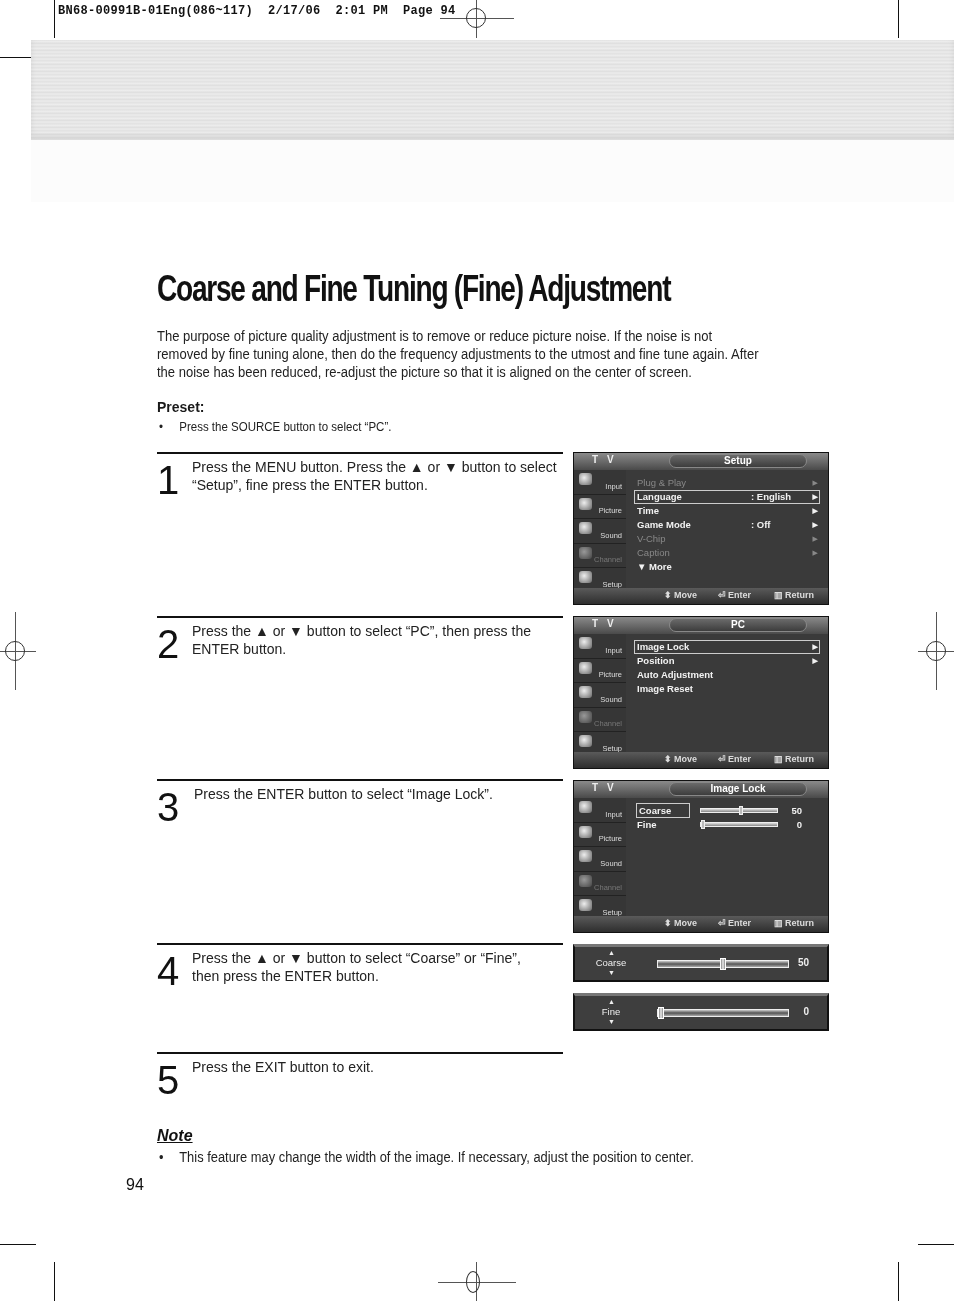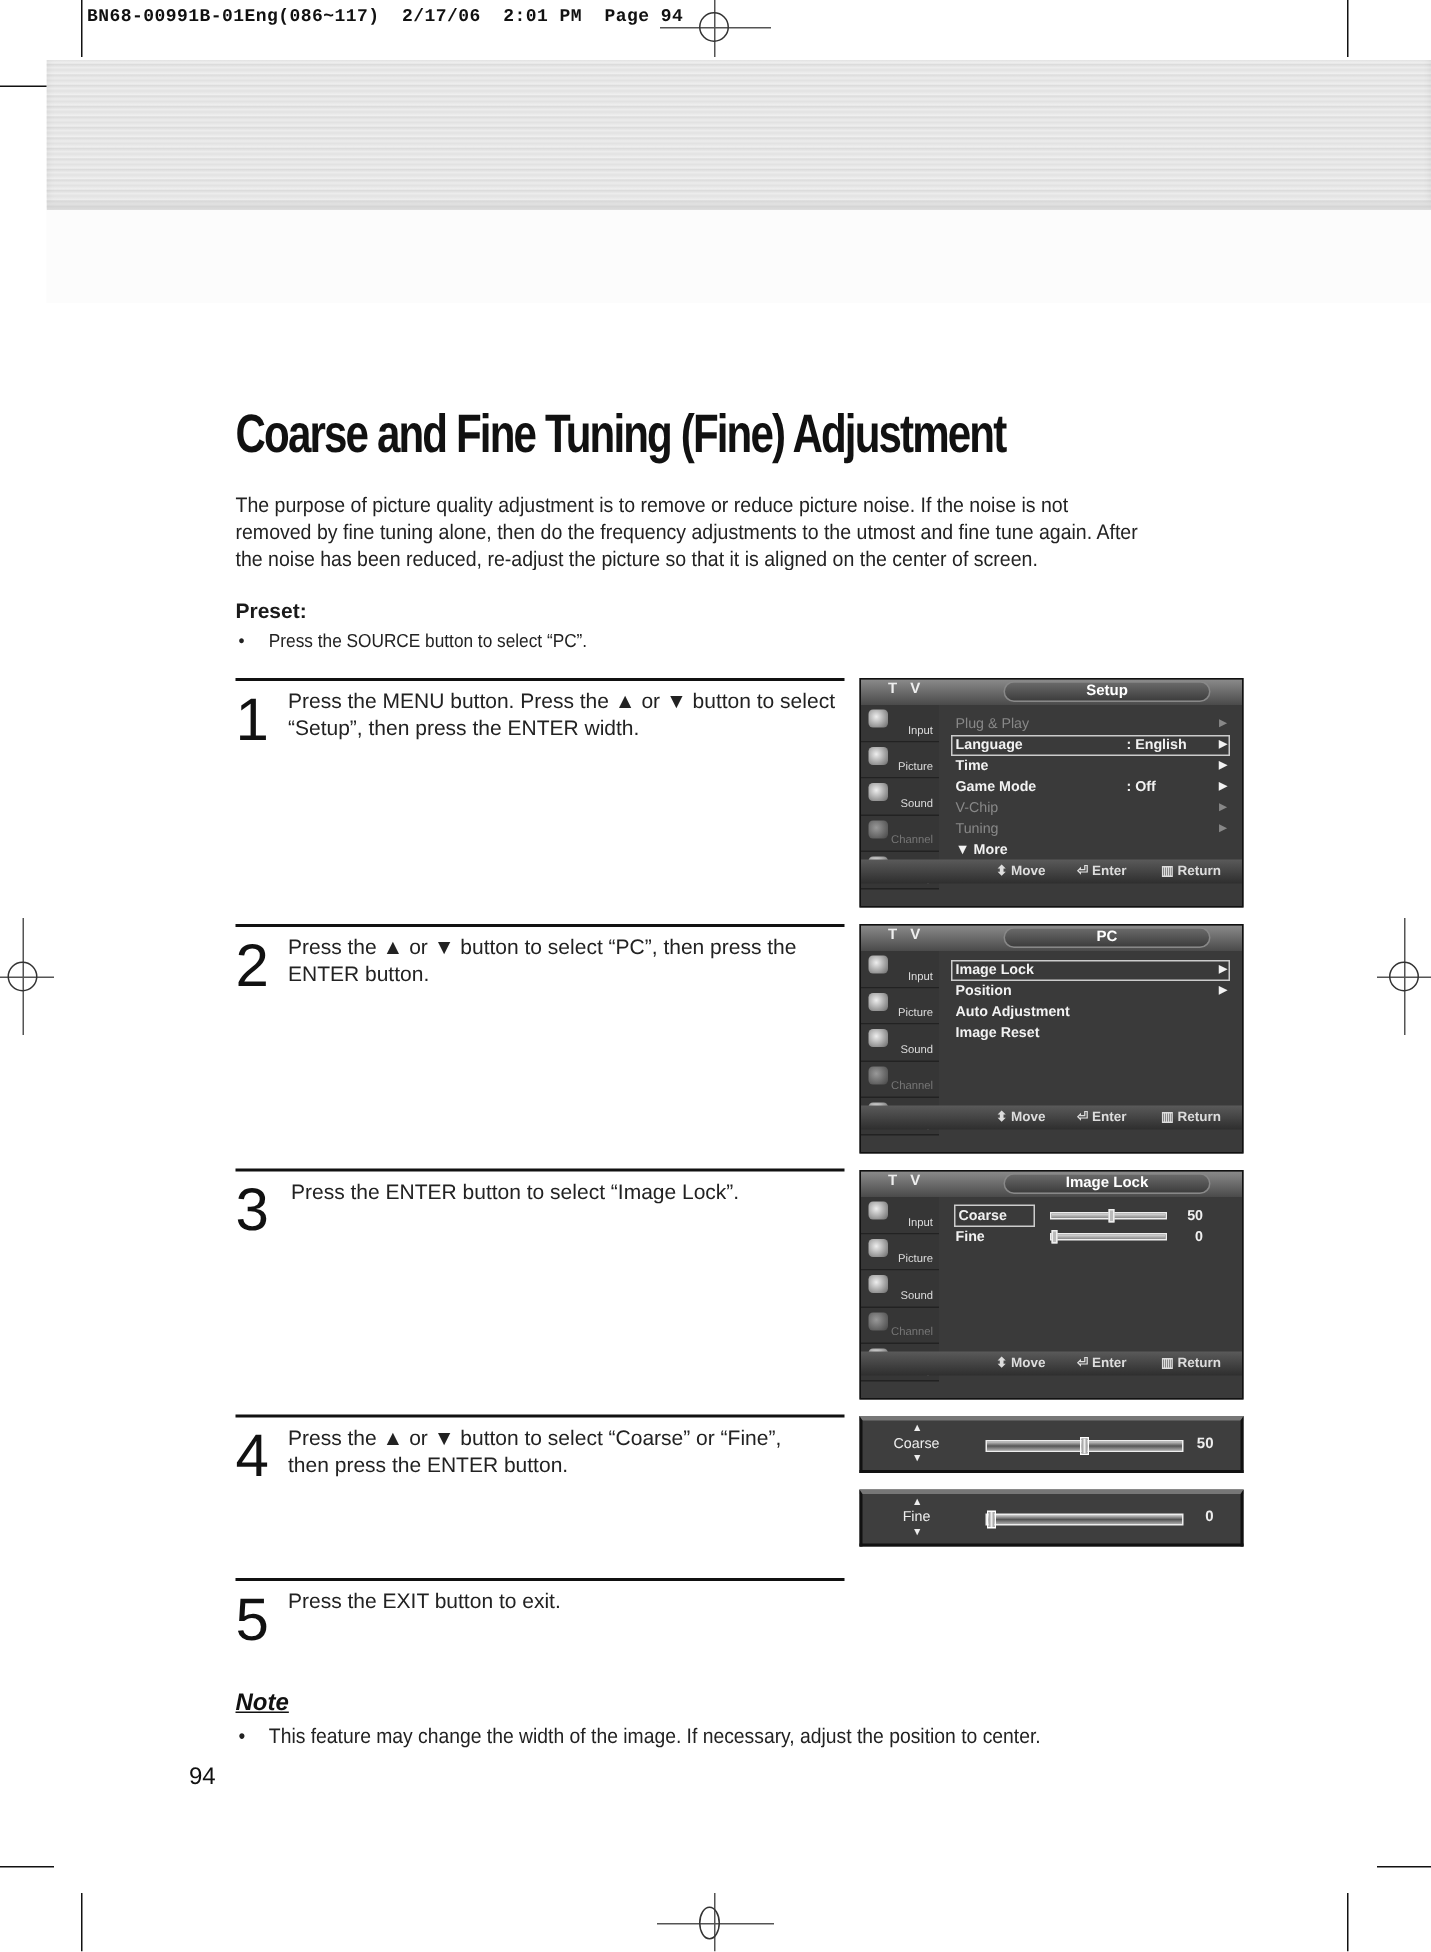--- a/index.html
+++ b/index.html
@@ -43,21 +43,21 @@
   .osd-main { position: absolute; left: 60px; top: 23px; width: 186px; }
   .osd-row { position: relative; height: 14px; font-size: 9.5px; font-weight: bold; color: #f2f2f2; padding-left: 3px; line-height: 13px; }
   .osd-row.dim { color: #888; font-weight: normal; }
   .osd-row.sel { outline: 1px solid #ccc; outline-offset: -1px; }
   .osd-row .val { position: absolute; left: 117px; }
   .osd-row .arr { position: absolute; right: 2px; font-size: 7px; }
   .osd-row .slider { position: absolute; left: 66px; top: 4px; width: 78px; height: 5px; background: linear-gradient(#ddd, #888); border: 1px solid #eee; }
   .osd-row .knob { position: absolute; top: -3px; width: 4px; height: 9px; background: #bbb; border: 1px solid #eee; }
   .osd-row .num { position: absolute; right: 18px; }
   .osd-row.lbl-box .lbl-text { display: inline-block; width: 52px; outline: 1px solid #ccc; padding-left: 2px; }
-  .osd-bottom { position: absolute; left: 0; bottom: 15px; width: 100%; height: 16px; background: linear-gradient(#5a5a5a, #2e2e2e); }
+  .osd-bottom { position: absolute; left: 0; bottom: 0; width: 100%; height: 16px; background: linear-gradient(#5a5a5a, #2e2e2e); }
   .osd-bottom .seg { position: absolute; top: 2px; font-size: 9px; font-weight: bold; color: #ddd; }
 
   .mini { position: absolute; left: 573px; width: 256px; height: 38px; background: #3e3e3e; border: 2px solid #111; border-top: 3px solid #777; }
   .mini .lbl { position: absolute; left: 16px; top: 10px; width: 40px; text-align: center; font-size: 9.5px; color: #eee; }
   .mini .up { position: absolute; left: 33px; top: 2px; font-size: 7px; color: #eee; }
   .mini .dn { position: absolute; left: 33px; top: 22px; font-size: 7px; color: #eee; }
   .mini .bar { position: absolute; left: 82px; top: 13px; width: 132px; height: 8px; background: linear-gradient(#ccc, #555, #aaa); border: 1px solid #eee; }
   .mini .knob { position: absolute; top: -3px; width: 6px; height: 12px; background: linear-gradient(90deg,#888,#eee,#888); border: 1px solid #fff; }
   .mini .num { position: absolute; right: 18px; top: 10px; font-size: 10px; font-weight: bold; color: #eee; }
 
@@ -98,21 +98,21 @@
 <h1 class="page-title">Coarse and Fine Tuning (Fine) Adjustment</h1>
 <p class="intro">The purpose of picture quality adjustment is to remove or reduce picture noise. If the noise is not removed by fine tuning alone, then do the frequency adjustments to the utmost and fine tune again. After the noise has been reduced, re-adjust the picture so that it is aligned on the center of screen.</p>
 
 <div class="preset-title">Preset:</div>
 <div class="preset-item"><span class="bullet">•</span><span>Press the SOURCE button to select “PC”.</span></div>
 
 <div class="step" style="top:452px;height:164px;">
   <div class="step-num">1</div>
   <div class="step-text">
     <p>Press the MENU button. Press the ▲ or ▼ button to select</p>
-    <p>“Setup”, then press the ENTER width.</p>
+    <p>“Setup”, fine press the ENTER button.</p>
   </div>
 </div>
 <div class="step" style="top:616px;height:163px;">
   <div class="step-num">2</div>
   <div class="step-text">
     <p>Press the ▲ or ▼ button to select “PC”, then press the</p>
     <p>ENTER button.</p>
   </div>
 </div>
 <div class="step" style="top:779px;height:164px;">
@@ -161,21 +161,21 @@
         <span class="ico"></span>
         <span class="lbl">Setup</span>
       </div>
   </div>
   <div class="osd-main">
     <div class="osd-row dim"><span>Plug &amp; Play</span><span class="arr">▶</span></div>
     <div class="osd-row sel"><span>Language</span><span class="val">: English</span><span class="arr">▶</span></div>
     <div class="osd-row"><span>Time</span><span class="arr">▶</span></div>
     <div class="osd-row"><span>Game Mode</span><span class="val">: Off</span><span class="arr">▶</span></div>
     <div class="osd-row dim"><span>V-Chip</span><span class="arr">▶</span></div>
-    <div class="osd-row dim"><span>Tuning</span><span class="arr">▶</span></div>
+    <div class="osd-row dim"><span>Caption</span><span class="arr">▶</span></div>
     <div class="osd-row"><span>▼ More</span></div>
   </div>
   <div class="osd-bottom">
     <span class="seg" style="left:90px;"><span>⬍ </span><span>Move</span></span>
     <span class="seg" style="left:144px;"><span>⏎ </span><span>Enter</span></span>
     <span class="seg" style="left:200px;"><span>▥ </span><span>Return</span></span>
   </div>
 </div>
 
 <div class="osd" style="top:616px;">

